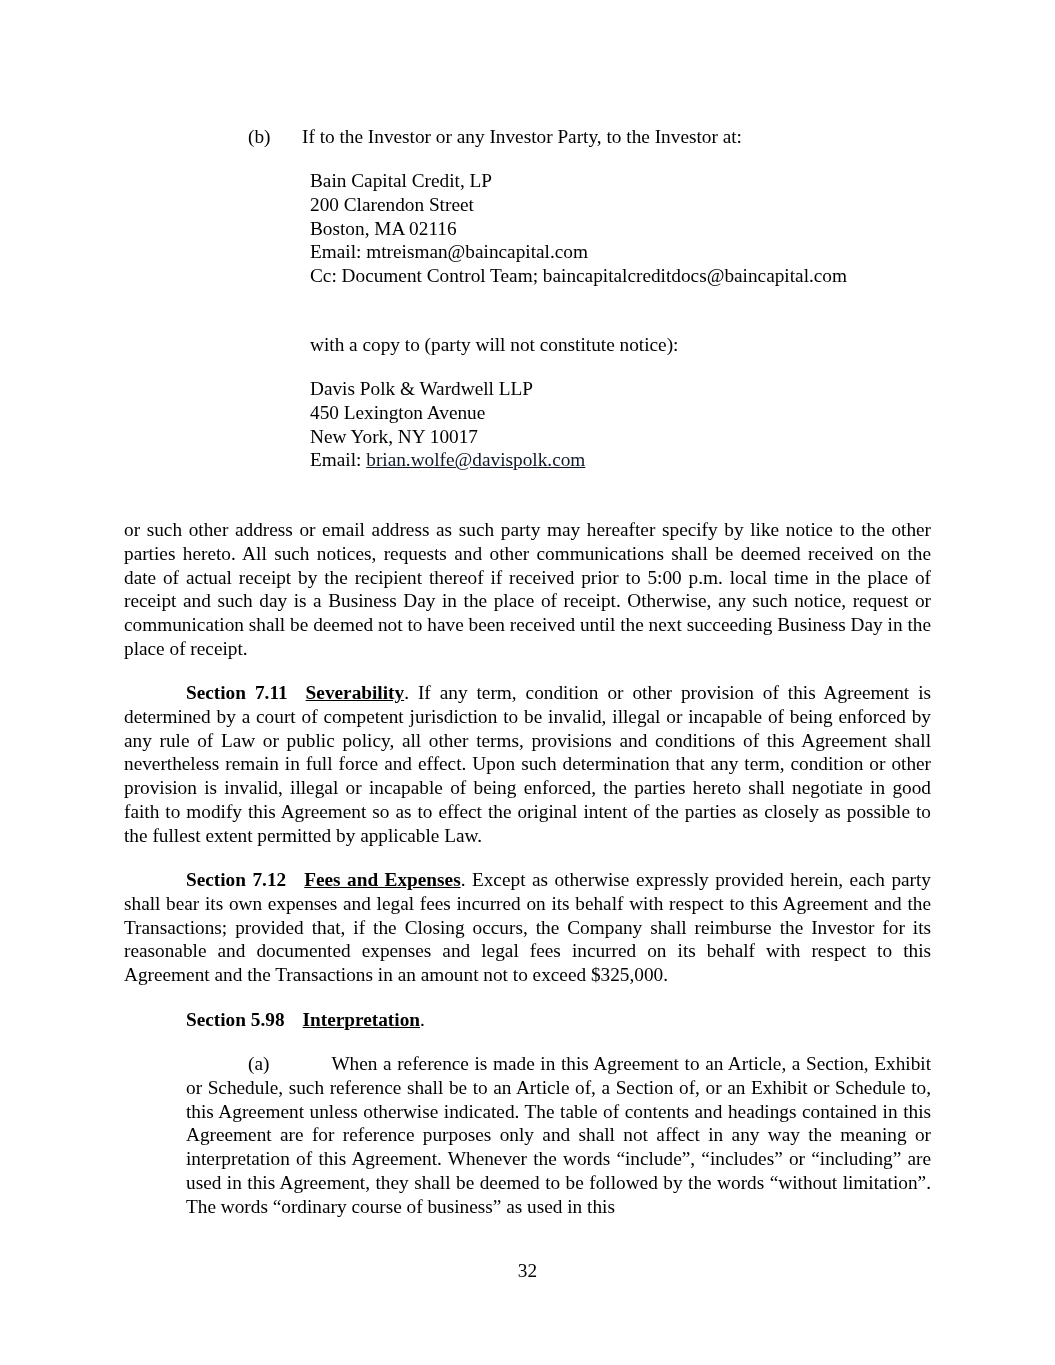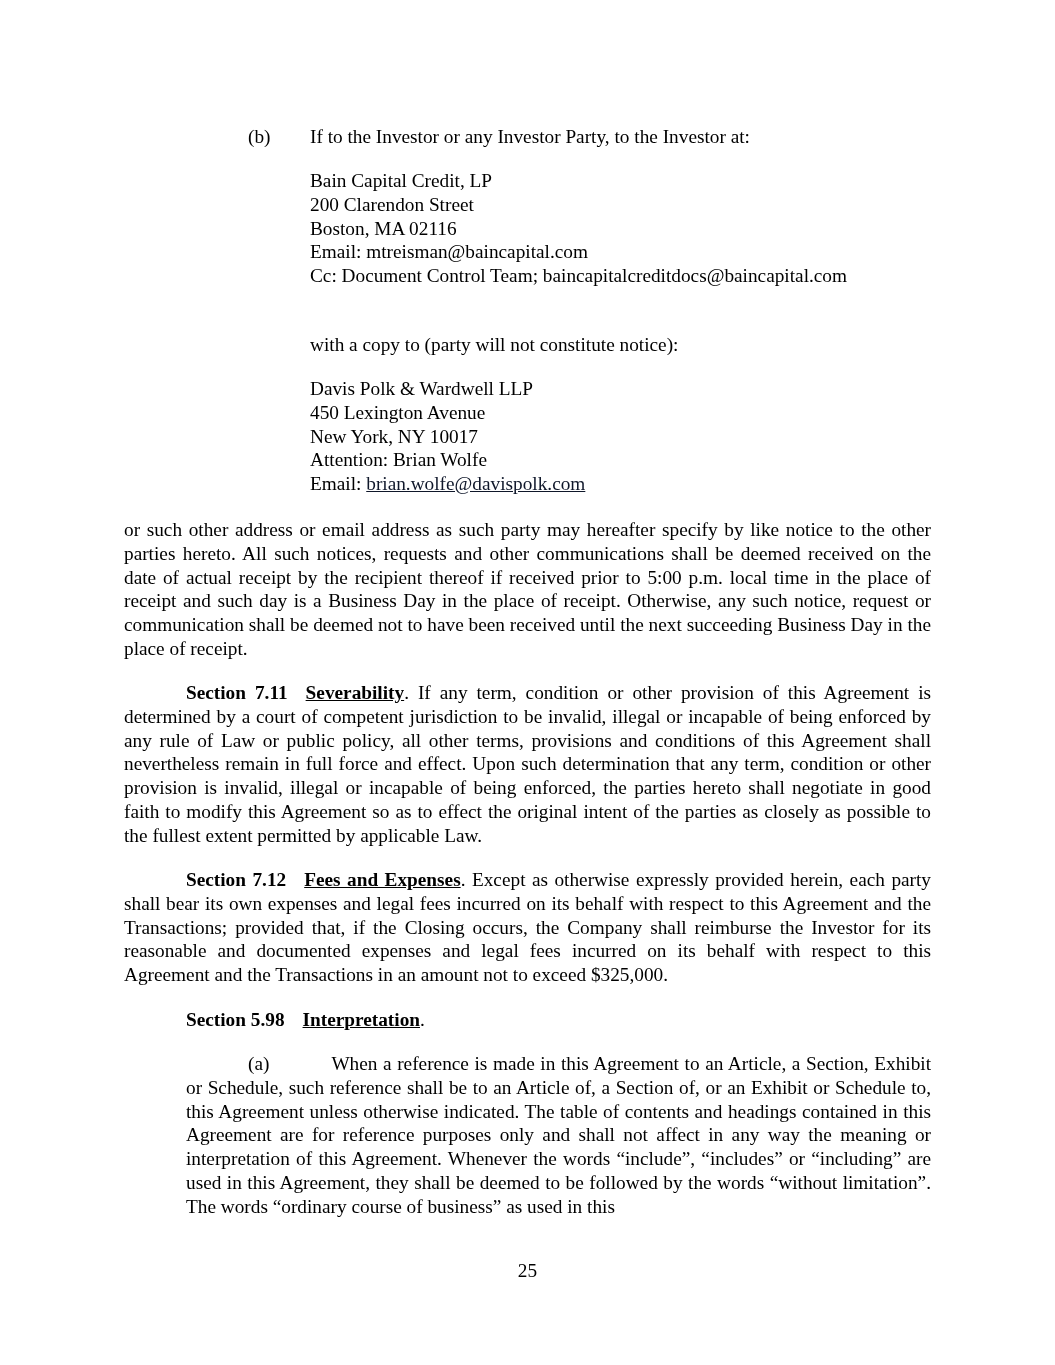--- a/index.html
+++ b/index.html
@@ -6,21 +6,21 @@
   body {
     width: 1055px; height: 1365px; position: relative; overflow: hidden;
     font-family: "Liberation Serif", "DejaVu Serif", serif;
     color: #000; font-size: 19.3px; line-height: 23.8px;
   }
   .page { position: absolute; left: 0; top: 0; width: 1055px; height: 1365px; }
   .abs { position: absolute; }
   .line { white-space: nowrap; }
   .just { text-align: justify; text-align-last: left; }
   .label-b { left: 248px; top: 125px; }
-  .lead-b { left: 310px; top: 125px; text-align: right; }
+  .lead-b { left: 302px; top: 125px; text-align: right; }
   .addr { left: 310px; width: 640px; }
   .addr div { white-space: nowrap; }
   .link { color: #0f172a; text-decoration: underline; }
   .body-para { left: 124px; width: 807px; }
   .indent-first { text-indent: 62px; }
   .sec-num { font-weight: bold; }
   .sec-title { font-weight: bold; text-decoration: underline; }
   .heading-713 { left: 186px; top: 1008px; white-space: nowrap; }
   .para-a { left: 186px; width: 745px; }
   .page-num { left: 0; width: 1055px; top: 1259px; text-align: center; }
@@ -42,29 +42,28 @@
     <div>Email: mtreisman@baincapital.com</div>
     <div>Cc: Document Control Team; baincapitalcreditdocs@baincapital.com</div>
   </div>
 
   <div class="abs line" style="left:310px; top:333px;">with a copy to (party will not constitute notice):</div>
 
   <div class="abs addr" style="top:377px;">
     <div>Davis Polk &amp; Wardwell LLP</div>
     <div>450 Lexington Avenue</div>
     <div>New York, NY 10017</div>
-    <div>Attention: Brian Wolfe</div>
     <div><span>Email: </span><span class="link">brian.wolfe@davispolk.com</span></div>
   </div>
 
   <div class="abs body-para just" style="top:518px;">or such other address or email address as such party may hereafter specify by like notice to the other parties hereto. All such notices, requests and other communications shall be deemed received on the date of actual receipt by the recipient thereof if received prior to 5:00 p.m. local time in the place of receipt and such day is a Business Day in the place of receipt. Otherwise, any such notice, request or communication shall be deemed not to have been received until the next succeeding Business Day in the place of receipt.</div>
 
   <div class="abs body-para just indent-first" style="top:681px;"><span class="sec-num">Section 7.11</span><span class="gap"></span><span class="sec-title">Severability</span><span>.  If any term, condition or other provision of this Agreement is determined by a court of competent jurisdiction to be invalid, illegal or incapable of being enforced by any rule of Law or public policy, all other terms, provisions and conditions of this Agreement shall nevertheless remain in full force and effect. Upon such determination that any term, condition or other provision is invalid, illegal or incapable of being enforced, the parties hereto shall negotiate in good faith to modify this Agreement so as to effect the original intent of the parties as closely as possible to the fullest extent permitted by applicable Law.</span></div>
 
   <div class="abs body-para just indent-first" style="top:868px;"><span class="sec-num">Section 7.12</span><span class="gap"></span><span class="sec-title">Fees and Expenses</span><span>.  Except as otherwise expressly provided herein, each party shall bear its own expenses and legal fees incurred on its behalf with respect to this Agreement and the Transactions; provided that, if the Closing occurs, the Company shall reimburse the Investor for its reasonable and documented expenses and legal fees incurred on its behalf with respect to this Agreement and the Transactions in an amount not to exceed $325,000.</span></div>
 
   <div class="abs heading-713"><span class="sec-num">Section 5.98</span><span class="gap"></span><span class="sec-title">Interpretation</span><span>.</span></div>
 
   <div class="abs para-a just" style="top:1052px; text-indent:62px;"><span>(a)</span><span class="tab-a"></span><span>When a reference is made in this Agreement to an Article, a Section, Exhibit or Schedule, such reference shall be to an Article of, a Section of, or an Exhibit or Schedule to, this Agreement unless otherwise indicated. The table of contents and headings contained in this Agreement are for reference purposes only and shall not affect in any way the meaning or interpretation of this Agreement. Whenever the words “include”, “includes” or “including” are used in this Agreement, they shall be deemed to be followed by the words “without limitation”. The words “ordinary course of business” as used in this</span></div>
 
-  <div class="abs page-num">25</div>
+  <div class="abs page-num">32</div>
 
 </div>
 
 </body></html>

